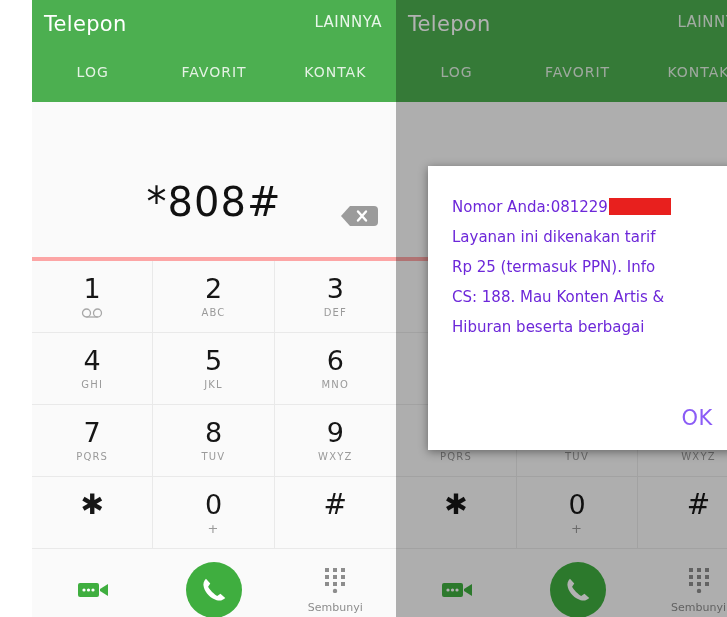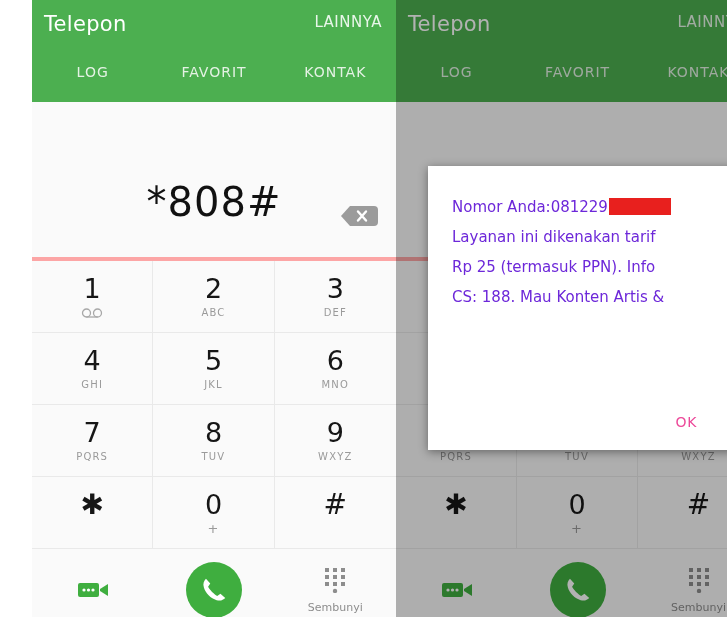--- a/index.html
+++ b/index.html
@@ -220,24 +220,24 @@
   .redaction {
     display: inline-block;
     width: 62px;
     height: 17px;
     background: #E8201E;
     vertical-align: -3px;
     margin-left: 1px;
   }
   .dialog-ok {
     position: absolute;
-    right: 38px;
+    right: 22px;
     bottom: 20px;
-    font-size: 14px;
-    color: #ec4899;
+    font-size: 21px;
+    color: #8b5cf6;
     letter-spacing: 0.6px;
   }
 </style>
 </head>
 <body>
 
 <div class="screen">
 
   <div class="panel left">
 
@@ -485,18 +485,19 @@
     </div>
 
     <div class="scrim"></div>
 
     <div class="dialog">
       <div class="dialog-body">
         <div class="dlg-line"><span>Nomor Anda:081229</span><span class="redaction"></span></div>
         <div class="dlg-line">Layanan ini dikenakan tarif</div>
         <div class="dlg-line">Rp 25 (termasuk PPN). Info</div>
         <div class="dlg-line">CS: 188. Mau Konten Artis &amp;</div>
+        <div class="dlg-line">Hiburan beserta  berbagai</div>
       </div>
       <div class="dialog-ok">OK</div>
     </div>
   </div>
 
 </div>
 
 </body></html>

